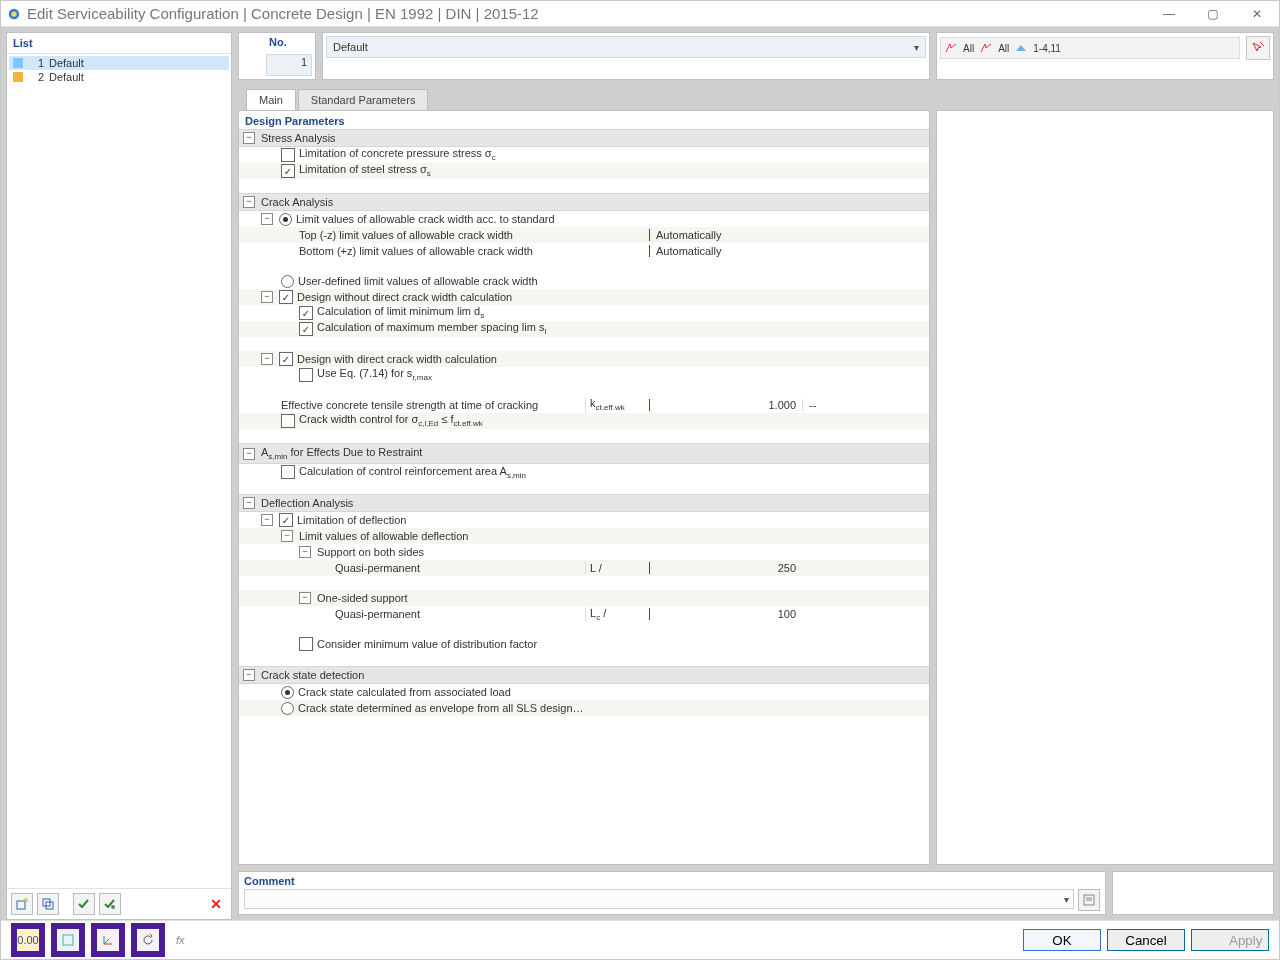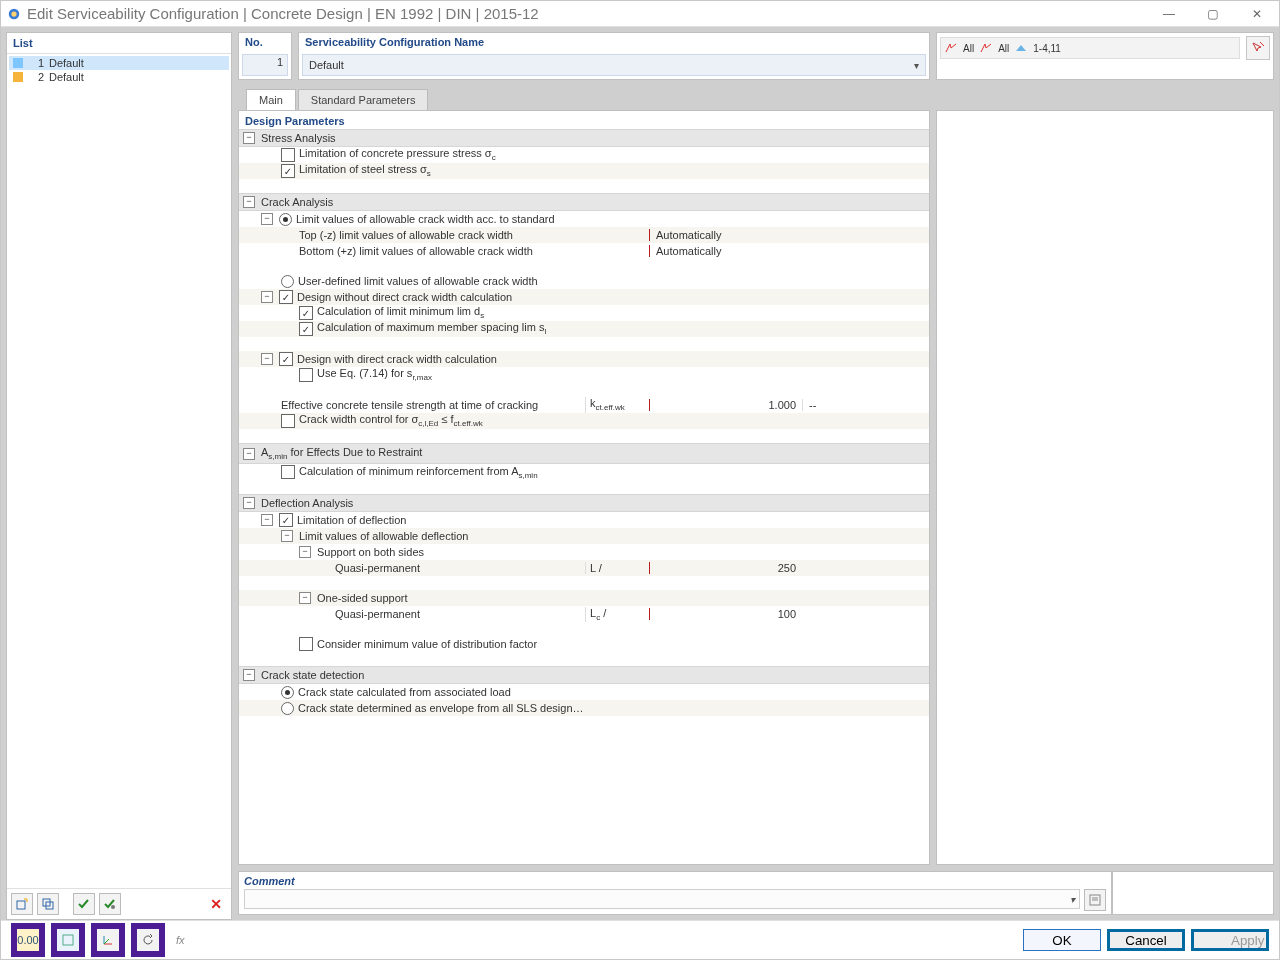--- a/index.html
+++ b/index.html
@@ -22,21 +22,21 @@
   .sq{width:10px;height:10px;}
   .list-num{width:16px;text-align:right;}
   .left-tools{height:26px;display:flex;align-items:center;padding:2px 4px;gap:4px;border-top:1px solid #e0e0e0;}
   .tool-btn{width:20px;height:20px;border:1px solid #bbb;background:#f3f3f3;display:flex;align-items:center;justify-content:center;cursor:pointer;}
   .tool-btn.red{color:#d22;font-weight:bold;border-color:transparent;background:transparent;font-size:14px;}
   .flex-spacer{flex:1;}
   
   .center{flex:1;display:flex;flex-direction:column;gap:6px;min-width:0;}
   .header-row{display:flex;gap:6px;}
   .no-box,.name-box,.assign-box{background:#fff;border:1px solid #c0c0c0;}
-  .no-box{width:52px;}
+  .no-box{width:52px;padding-left:24px;}
   .name-box{flex:1;}
   .field-head{font-weight:bold;color:#224a88;padding:3px 6px;}
   .no-val{background:#ecf0f7;border:1px solid #cdd8e8;height:18px;margin:3px 3px 3px 3px;text-align:right;padding:1px 4px;}
   .name-sel{background:#ecf0f7;border:1px solid #cdd8e8;height:18px;margin:3px 3px 3px 3px;display:flex;align-items:center;padding:1px 6px;}
   .sel-arrow{margin-left:auto;color:#555;font-size:10px;}
   .assign-box{width:336px;}
   .assign-body{display:flex;align-items:center;gap:6px;padding:3px 3px;}
   .assign-body .chip{background:#f3f3f3;border:1px solid #ddd;height:20px;display:flex;align-items:center;flex:1;padding:0 4px;gap:6px;}
   .mini{font-size:10px;}
   .assign-sq{width:22px;height:22px;border:1px solid #c6c6c6;background:#f3f3f3;display:flex;align-items:center;justify-content:center;}
@@ -57,29 +57,29 @@
   .ind1{width:18px;} .ind2{width:38px;} .ind3{width:56px;} .ind5{width:92px;}
   .ck{width:12px;height:12px;border:1px solid #666;background:#fff;margin-right:4px;display:inline-flex;align-items:center;justify-content:center;font-size:10px;color:#333;cursor:pointer;}
   .rd{width:11px;height:11px;border:1px solid #666;border-radius:50%;background:#fff;margin-right:4px;display:inline-flex;align-items:center;justify-content:center;cursor:pointer;}
   .rd .dot{width:5px;height:5px;border-radius:50%;background:#333;}
   .lbl{flex:1;white-space:nowrap;overflow:hidden;text-overflow:ellipsis;}
   .col-sym{width:55px;text-align:left;border-left:1px solid #ddd;padding:0 4px;}
   .col-val{width:140px;text-align:right;border-left:1px solid #b91c1c;padding:0 6px;}
   .col-unit{width:110px;text-align:left;border-left:1px solid #ddd;padding:0 6px;}
   .gap-row{height:14px;}
   
-  .comment-row{display:flex;font-style:italic;}
+  .comment-row{display:flex;gap:6px;}
   .comment-box{flex:1;background:#fff;border:1px solid #c0c0c0;padding:3px 5px;}
   .comment-preview{width:160px;background:#fff;border:1px solid #c0c0c0;}
   .comment-field{display:flex;gap:4px;margin-top:2px;}
   .combo{flex:1;height:18px;border:1px solid #cfcfcf;background:#fcfcfc;display:flex;align-items:center;padding:0 4px;}
   
   .footer{height:38px;display:flex;align-items:center;padding:0 10px;background:#fff;border-top:1px solid #e0e0e0;gap:6px;}
   .foot-btn{width:22px;height:22px;border:6px solid #4c1d95;background:#f3f3f3;display:flex;align-items:center;justify-content:center;cursor:pointer;}
-  .btn{width:78px;height:22px;border:3px solid #0369a1;background:#eee;cursor:pointer;}
+  .btn{width:78px;height:22px;border:1px solid #0369a1;background:#eee;cursor:pointer;}
   .btn.primary{border:1.5px solid #2a72c4;background:#f3f7fd;}
   .btn.disabled{color:#999;padding-left:37px;}
   svg{display:block;}
   sub{font-size:8px;}
 </style>
 </head>
 <body>
 
 <div class="window">
 
@@ -145,21 +145,20 @@
     </div>
 
     <div class="center">
 
       <div class="header-row">
         <div class="no-box">
           <div class="field-head">No.</div>
           <div class="no-val">1</div>
         </div>
         <div class="name-box">
-          <div class="field-head">Serviceability Configuration Name</div>
           <div class="name-sel">
             <span>Default</span>
             <span class="sel-arrow">▾</span>
           </div>
         </div>
         <div class="assign-box">
           <div class="assign-body">
             <div class="chip">
               <span>
                   <svg width="12" height="10">
@@ -323,21 +322,21 @@
             </div>
             <div class="gap-row"></div>
 
             <div class="group-head">
               <span class="tree-ico">−</span>
               <span><span>A</span><sub>s,min</sub><span> for Effects Due to Restraint</span></span>
             </div>
             <div class="row">
               <span class="ind ind2"></span>
               <span class="ck"></span>
-              <span class="lbl"><span>Calculation of minimum reinforcement from A</span><sub>s,min</sub></span>
+              <span class="lbl"><span>Calculation of control reinforcement area A</span><sub>s,min</sub></span>
               <span class="col-sym"></span>
                 <span class="col-val"></span>
                 <span class="col-unit"></span>
             </div>
             <div class="gap-row alt"></div>
 
             <div class="group-head">
               <span class="tree-ico">−</span>
               <span>Deflection Analysis</span>
             </div>

